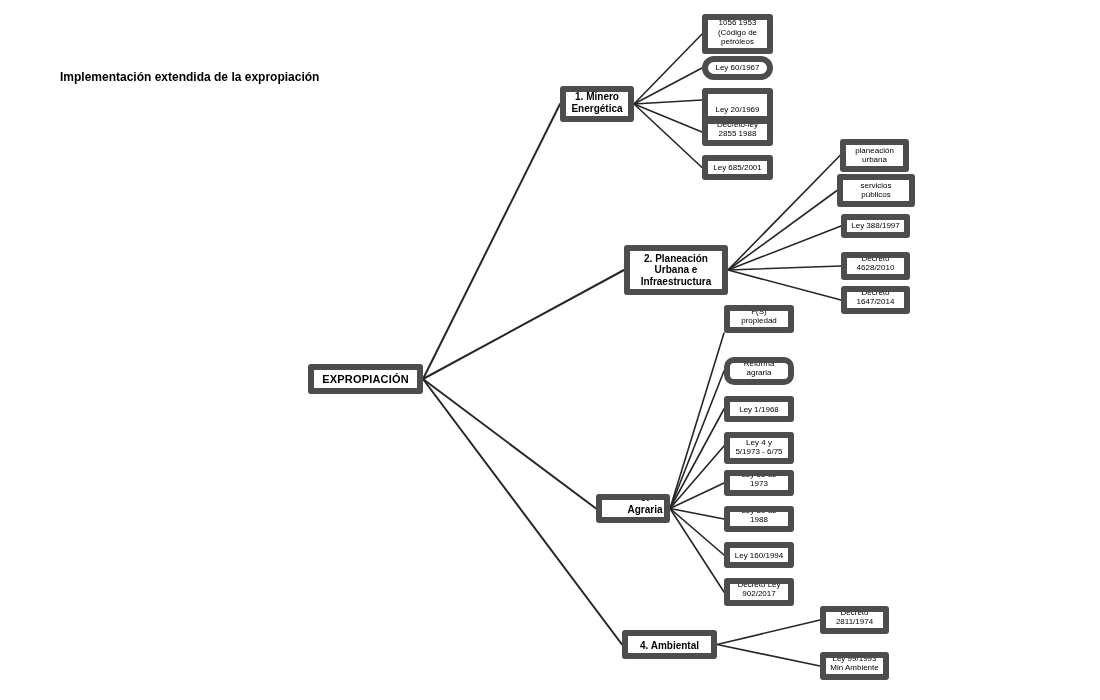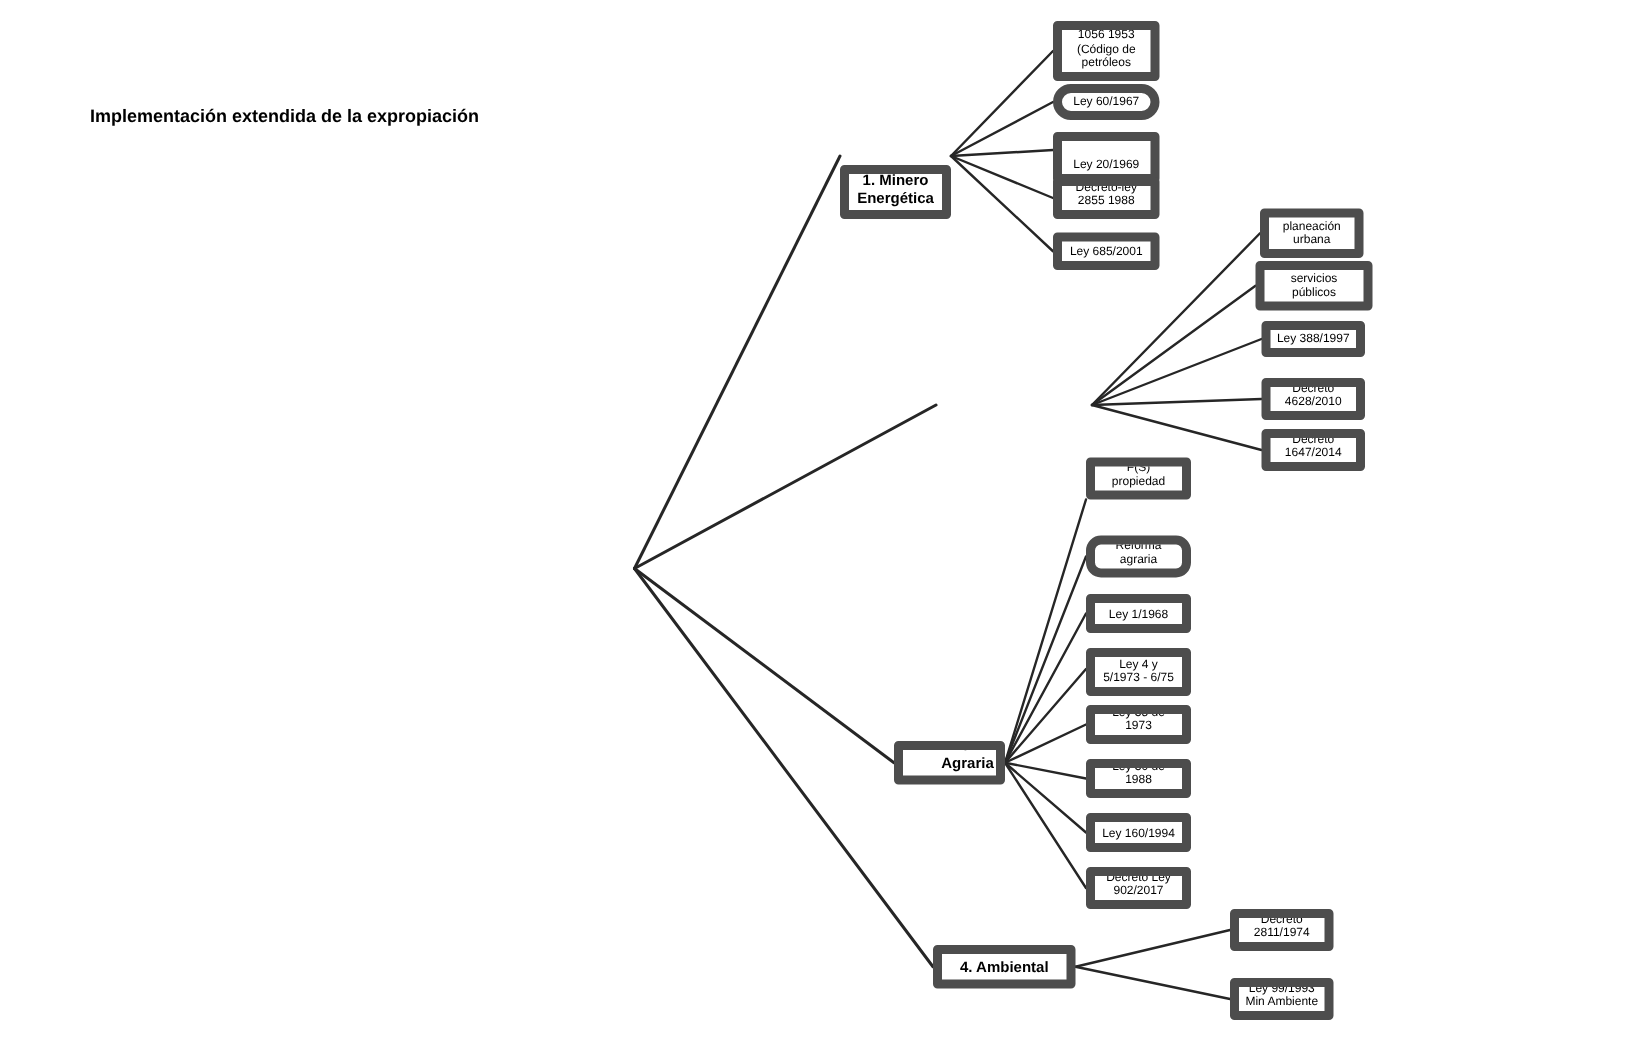--- a/index.html
+++ b/index.html
@@ -89,22 +89,28 @@
       <line x1="670" y1="508.5" x2="724" y2="409" stroke="#262626" stroke-width="1.6" stroke-linecap="round"></line>
       <line x1="670" y1="508.5" x2="724" y2="446" stroke="#262626" stroke-width="1.6" stroke-linecap="round"></line>
       <line x1="670" y1="508.5" x2="724" y2="483" stroke="#262626" stroke-width="1.6" stroke-linecap="round"></line>
       <line x1="670" y1="508.5" x2="724" y2="519" stroke="#262626" stroke-width="1.6" stroke-linecap="round"></line>
       <line x1="670" y1="508.5" x2="724" y2="555" stroke="#262626" stroke-width="1.6" stroke-linecap="round"></line>
       <line x1="670" y1="508.5" x2="724" y2="592" stroke="#262626" stroke-width="1.6" stroke-linecap="round"></line>
       <line x1="717" y1="644.5" x2="820" y2="620" stroke="#262626" stroke-width="1.6" stroke-linecap="round"></line>
       <line x1="717" y1="644.5" x2="820" y2="666" stroke="#262626" stroke-width="1.6" stroke-linecap="round"></line>
     </svg>
   <div class="title">Implementación extendida de la expropiación</div>
-    <div class="node branch" style="left: 560px; top: 86px; width: 74px; height: 36px; border-color: rgb(77, 77, 77); background: rgb(255, 255, 255); color: rgb(0, 0, 0); margin-top: 24px;">
+<div class="node root" style="left: 308px; top: 364px; width: 115px; height: 30px; border-color: rgb(77, 77, 77); background: rgb(255, 255, 255); color: rgb(0, 0, 0);">
+      <span>EXPROPIACIÓN</span>
+    </div>
+    <div class="node branch" style="left: 560px; top: 86px; width: 74px; height: 36px; border-color: rgb(77, 77, 77); background: rgb(255, 255, 255); color: rgb(0, 0, 0);">
       <span>1. Minero Energética</span>
+    </div>
+    <div class="node branch" style="left: 624px; top: 245px; width: 104px; height: 50px; border-color: rgb(77, 77, 77); background: rgb(255, 255, 255); color: rgb(0, 0, 0);">
+      <span>2. Planeación Urbana e Infraestructura</span>
     </div>
     <div class="node branch" style="left: 596px; top: 494px; width: 74px; height: 29px; border-color: rgb(77, 77, 77); background: rgb(255, 255, 255); color: rgb(0, 0, 0); padding-left: 27px;">
       <span>3. Agraria</span>
     </div>
     <div class="node branch" style="left: 622px; top: 630px; width: 95px; height: 29px; border-color: rgb(77, 77, 77); background: rgb(255, 255, 255); color: rgb(0, 0, 0);">
       <span>4. Ambiental</span>
     </div>
     <div class="node leaf" style="left: 702px; top: 14px; width: 71px; height: 40px; border-color: rgb(77, 77, 77); background: rgb(255, 255, 255); color: rgb(0, 0, 0);">
       <span>Decreto-ley 1056 1953 (Código de petróleos</span>
     </div>

